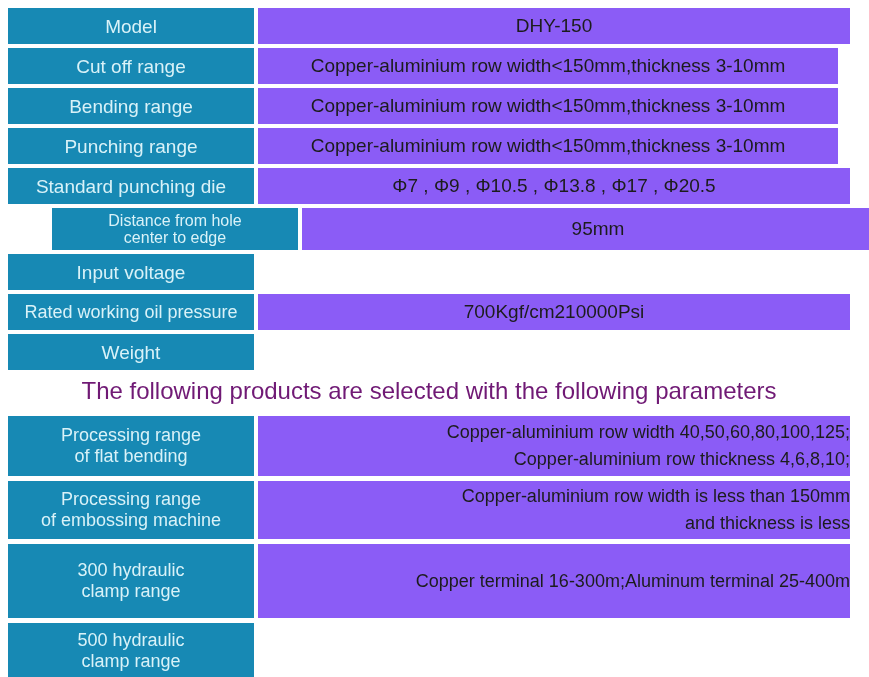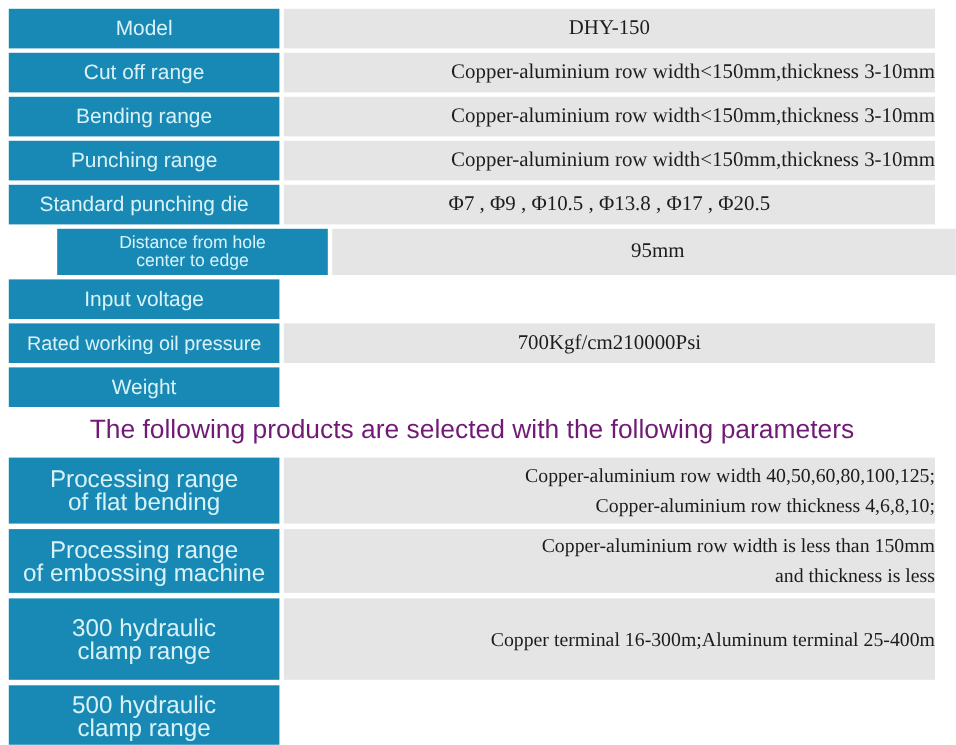--- a/index.html
+++ b/index.html
@@ -22,50 +22,49 @@
     min-height:100%;
   }
   .label-cell{
     background:#1789b4;
     color:#d9f2f8;
     text-align:center;
     font-size:19px;
     line-height:21px;
   }
   .value-cell{
-    background:#e5e5e5;
+    background:#8b5cf6;
     color:#1c1c1c;
     text-align:center;
     font-size:19px;
     line-height:26px;
-    font-family:Liberation Serif, serif;
   }
   .ln{display:block;}
   
   .t1 .row{height:36px;}
   .t1 .row.tall{height:42px;padding-left:44px;}
   .t1 .label-cell.small{font-size:16px;line-height:17px;}
   .t1 .label-cell.fit{font-size:18px;}
-  .t1 .value-cell.left{text-align:right;padding-left:12px;width:580px;}
+  .t1 .value-cell.left{text-align:center;width:580px;}
   
   .heading{
     width:842px;
     text-align:center;
     font-size:24px;
     color:#701a75;
     margin:6px 0 10px 0;
     line-height:30px;
   }
   
   .t2 .row{margin-bottom:5px;}
   .t2 .row.r0{height:60px;}
   .t2 .row.r1{height:58px;}
   .t2 .row.r2{height:74px;}
   .t2 .row.r3{height:56px;}
-  .t2 .label-cell{font-size:22px;line-height:21px;}
+  .t2 .label-cell{font-size:18px;line-height:21px;}
   .t2 .value-cell{
     text-align:right;
     font-size:18px;
     line-height:27px;
     padding-left:10px;
     width:582px;
   }
 </style>
 </head>
 <body>

